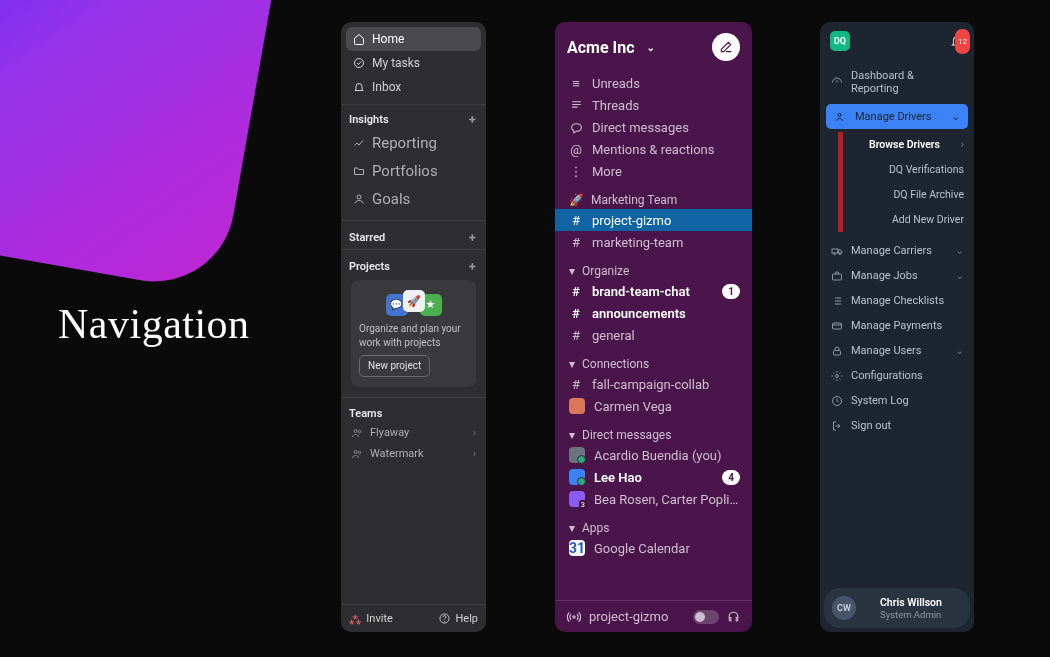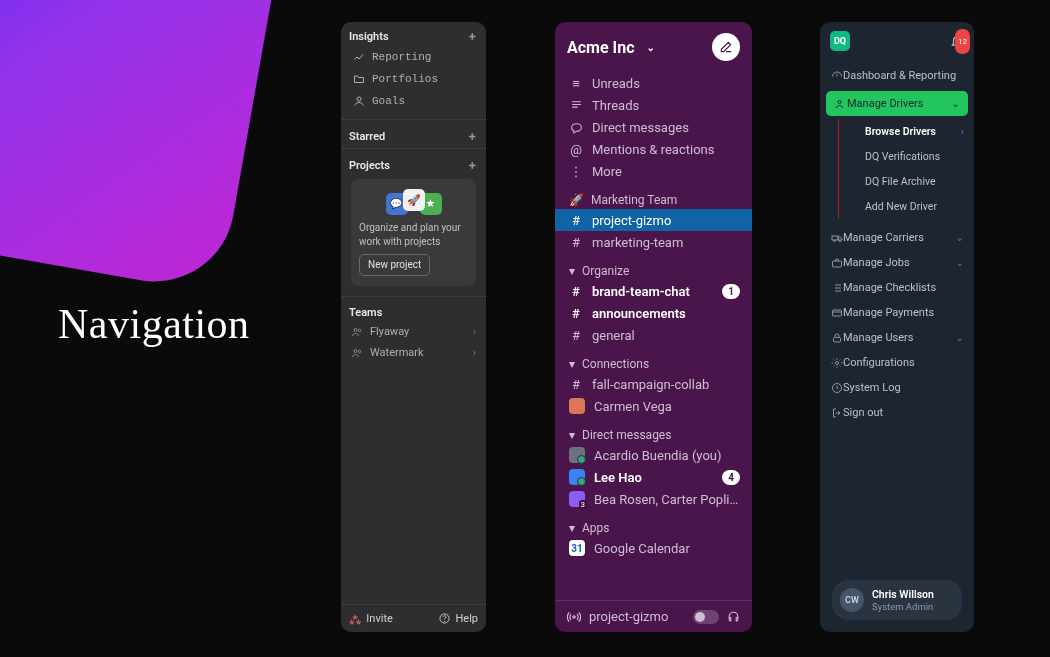--- a/index.html
+++ b/index.html
@@ -49,21 +49,21 @@
     gap: 7px;
   }
   .panel-a .item.active { background: #4a4a4d; color: #fff; }
   .panel-a .icon { width: 12px; height: 12px; flex-shrink:0; display:inline-flex; align-items:center; justify-content:center; }
   .panel-a .section-head {
     display:flex; justify-content:space-between; align-items:center;
     padding: 7px 10px 2px 8px;
     font-size: 11px; font-weight:600; color:#e8e8e8;
   }
   .panel-a .section-body { padding: 0 5px 5px 5px; }
-  .panel-a .section-body .item { color:#b0b0b0; font-size:11px;font-family:Liberation Mono, monospace;}
+  .panel-a .section-body .item { color:#b0b0b0; font-size:15px;}
   .panel-a hr { border:none; border-top:1px solid #3d3d3f; margin:2px 0;}
 
   .project-card {
     margin: 4px 10px 8px 10px;
     background:#3a3a3d;
     border-radius:8px;
     padding:10px 8px;
     text-align:left;
     font-size:10px;
     color:#c0c0c0;
@@ -169,57 +169,85 @@
     color:#b8c2cc;
     display:flex; flex-direction:column;
   }
   .c-top{ display:flex; align-items:center; padding:9px 10px 6px 10px;}
   .c-logo{ width:20px; height:20px; border-radius:5px; background:#10b981; color:#fff; font-size:9px; font-weight:700; display:flex; align-items:center; justify-content:center;}
   .c-bell{ margin-left:auto; position:relative; color:#b8c2cc;}
   .c-bell .count{position:absolute; top:-5px; right:-6px; background:#ef4444; color:#fff; font-size:8px; border-radius:7px; padding:8px 3px; min-width:12px; text-align:center;}
 
   .c-row{
     display:flex; align-items:center;
-    padding:6px 10px; cursor:pointer;
+    padding:6px 10px; gap:8px; cursor:pointer;
   }
   .c-row .ricon{ width:13px; color:#8b96a3; flex-shrink:0; display:inline-flex; justify-content:center;}
   .c-row .rchev{ margin-left:auto; color:#6b7684; font-size:10px;}
-  .c-row.expanded{ background:#22c55e; color:#1d2630; border-radius:5px; margin:3px 6px; padding:6px 8px;}
+  .c-row.expanded{ background:#3b82f6; color:#1d2630; border-radius:5px; margin:3px 6px; padding:6px 8px;}
   .c-row.expanded .ricon, .c-row.expanded .rchev{ color:#1d2630;}
   .c-sub{
     display:flex; align-items:center;
     padding:6px 10px 6px 26px;
     font-size:10.5px; color:#b8c2cc;
-    border-left:1px solid #b91c1c;
+    border-left:5px solid #b91c1c;
     margin-left:18px;
     cursor:pointer;
+    justify-content:flex-end;
   }
   .c-sub.active{ color:#fff; font-weight:600;}
   .c-sub .rchev{margin-left:auto; color:#6b7684;}
   .c-foot-pad{flex:1;}
   .c-user{
-    margin:12px; padding:8px;
+    margin:4px; padding:8px;
     background:#2a3441; border-radius:16px;
-    display:flex; align-items:center; gap:8px;
+    display:flex; align-items:center; gap:24px;
     font-size:10.5px;
   }
   .c-user .uav{width:24px; height:24px; border-radius:50%; background:#475569; color:#cbd5e1; display:flex; align-items:center; justify-content:center; font-size:9px; font-weight:600;}
   .c-user .uname{color:#fff; font-weight:600;}
   .c-user .urole{color:#8b96a3; font-size:9.5px;}
 
   .plus{font-size:13px; color:#999; cursor:pointer;}
   svg{display:block;}
 </style>
 </head>
 <body>
 
 <div class="bg-blob"></div>
 <div class="title">Navigation</div>
 
 <div class="panel-a">
+  <div class="top-list">
+    <div class="item active">
+      <span class="icon">
+        <svg width="12" height="12" viewBox="0 0 24 24" fill="none" stroke="currentColor" stroke-width="2">
+            <path d="M3 11l9-8 9 8v10a2 2 0 01-2 2H5a2 2 0 01-2-2z"></path>
+          </svg>
+      </span>
+      <span>Home</span>
+    </div>
+    <div class="item">
+      <span class="icon">
+        <svg width="12" height="12" viewBox="0 0 24 24" fill="none" stroke="currentColor" stroke-width="2">
+            <circle cx="12" cy="12" r="9"></circle>
+            <path d="M8 12l3 3 5-6"></path>
+          </svg>
+      </span>
+      <span>My tasks</span>
+    </div>
+    <div class="item">
+      <span class="icon">
+        <svg width="12" height="12" viewBox="0 0 24 24" fill="none" stroke="currentColor" stroke-width="2">
+            <path d="M18 16v-5a6 6 0 10-12 0v5l-2 3h16z"></path>
+          </svg>
+      </span>
+      <span>Inbox</span>
+    </div>
+  </div>
 
   <div class="section-head">
     <span>Insights</span>
     <span class="plus">+</span>
   </div>
   <div class="section-body">
     <div class="item">
       <span class="icon">
           <svg width="12" height="12" viewBox="0 0 24 24" fill="none" stroke="currentColor" stroke-width="2">
             <path d="M3 17l5-5 4 4 8-9"></path>
@@ -419,21 +447,21 @@
       </span>
     <span style="overflow:hidden; text-overflow:ellipsis; white-space:nowrap;">Bea Rosen, Carter Poplin...</span>
   </div>
 
   <div class="b-spacer"></div>
   <div class="b-sect-head">
       <span>▾</span>
       <span>Apps</span>
     </div>
   <div class="b-row">
-      <span class="avatar" style="background:#fff; color:#185abc; font-size:10px; font-weight:700; display:flex;align-items:center;justify-content:center;">31</span>
+      <span class="avatar" style="background:#fff; color:#185abc; font-size:14px; font-weight:700; display:flex;align-items:center;justify-content:center;">31</span>
       <span>Google Calendar</span>
     </div>
 
   <div class="b-footer">
     <span>
         <svg width="14" height="14" viewBox="0 0 24 24" fill="none" stroke="currentColor" stroke-width="2">
           <circle cx="12" cy="12" r="2"></circle>
           <path d="M7 7a7 7 0 000 10M17 7a7 7 0 010 10M4 4a11 11 0 000 16M20 4a11 11 0 010 16"></path>
         </svg>
       </span>

